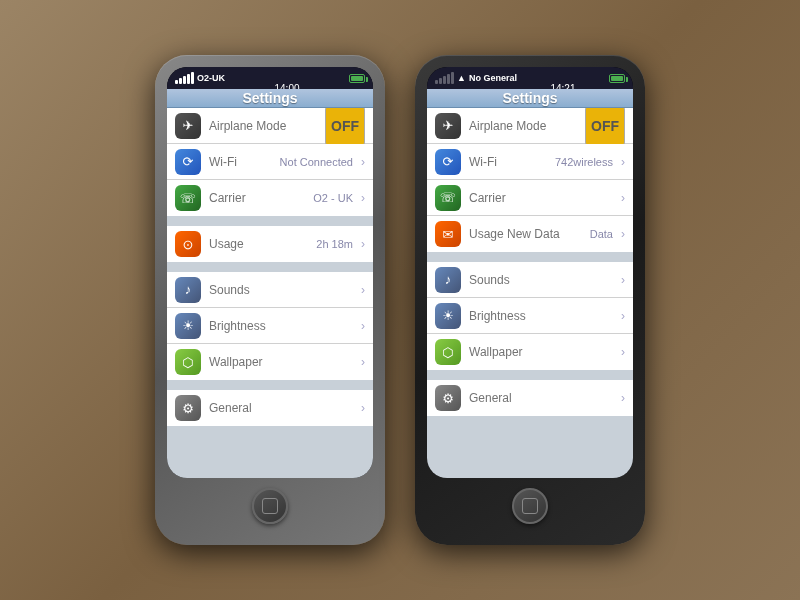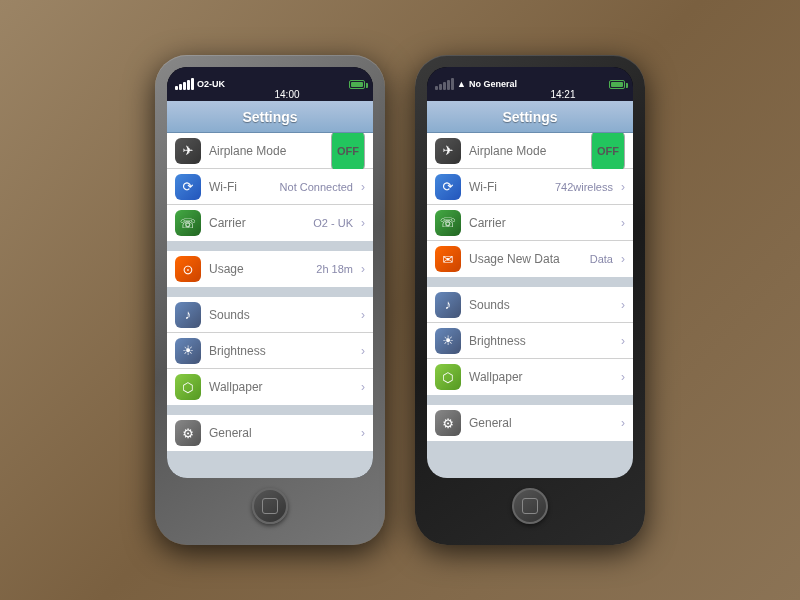--- a/index.html
+++ b/index.html
@@ -38,21 +38,21 @@
       flex: 1;
       background: #000;
       border-radius: 20px;
       overflow: hidden;
       display: flex;
       flex-direction: column;
     }
 
     .status-bar {
       background: #1a1a2e;
-      height: 34px;
+      height: 22px;
       display: flex;
       align-items: center;
       justify-content: space-between;
       padding: 0 8px;
       font-size: 10px;
       color: white;
       font-weight: 600;
     }
 
     .status-left { display: flex; align-items: center; gap: 3px; font-size: 9px; }
@@ -97,21 +97,21 @@
       background: white;
       border-radius: 1px;
     }
 
     .wifi-icon {
       font-size: 9px;
     }
 
     .settings-header {
       background: linear-gradient(to bottom, #b0c4de, #8aadcf);
-      height: 32px;
+      height: 19px;
       display: flex;
       align-items: center;
       justify-content: center;
       border-bottom: 1px solid #6a8daf;
     }
 
     .settings-header span {
       color: white;
       font-size: 14px;
       font-weight: bold;
@@ -175,24 +175,24 @@
       font-size: 11px;
       color: #8888aa;
     }
 
     .row-arrow {
       color: #aaaacc;
       font-size: 12px;
     }
 
     .toggle-off {
-      background: #22c55e;
+      background: #eab308;
       border-radius: 8px;
       padding: 15px 5px;
-      font-size: 11px;
+      font-size: 14px;
       color: #555;
       font-weight: bold;
       border: 1px solid #aaa;
     }
 
     .home-button-area {
       height: 55px;
       display: flex;
       align-items: center;
       justify-content: center;

